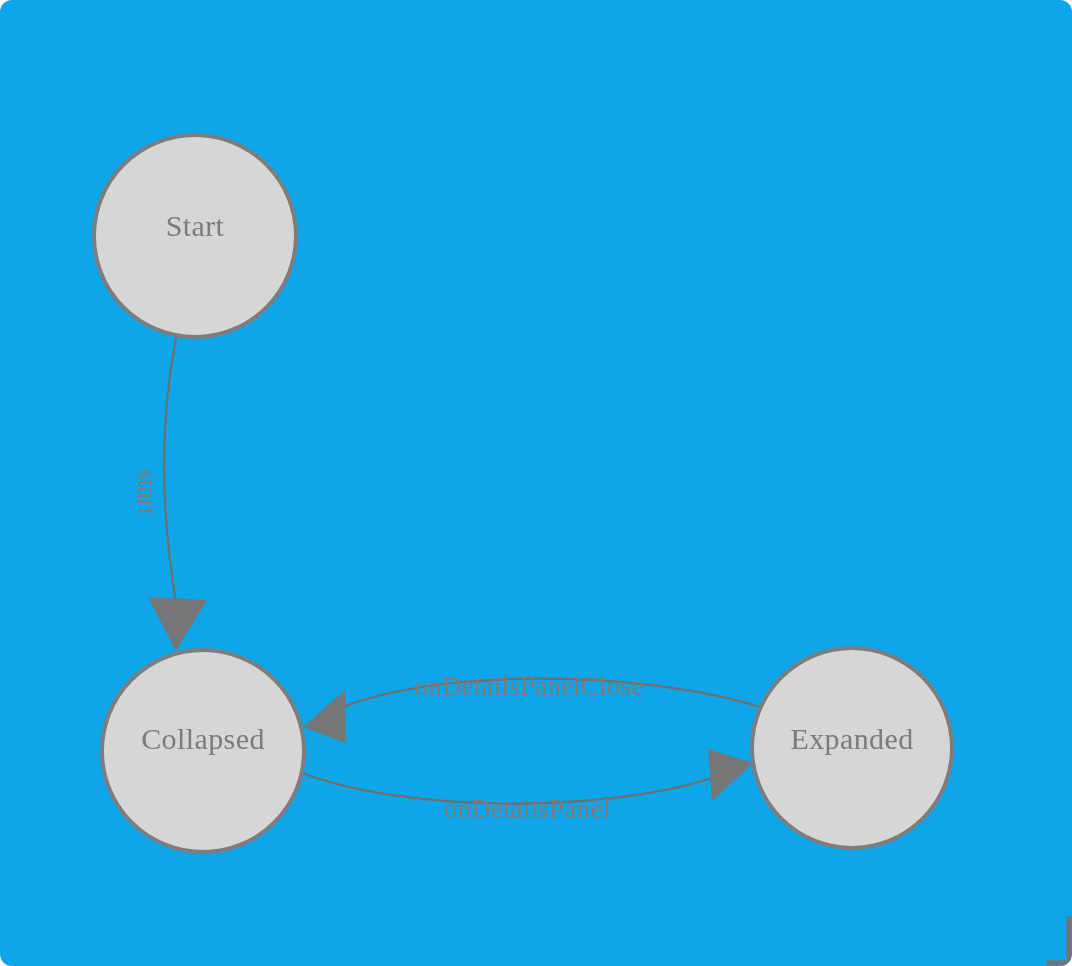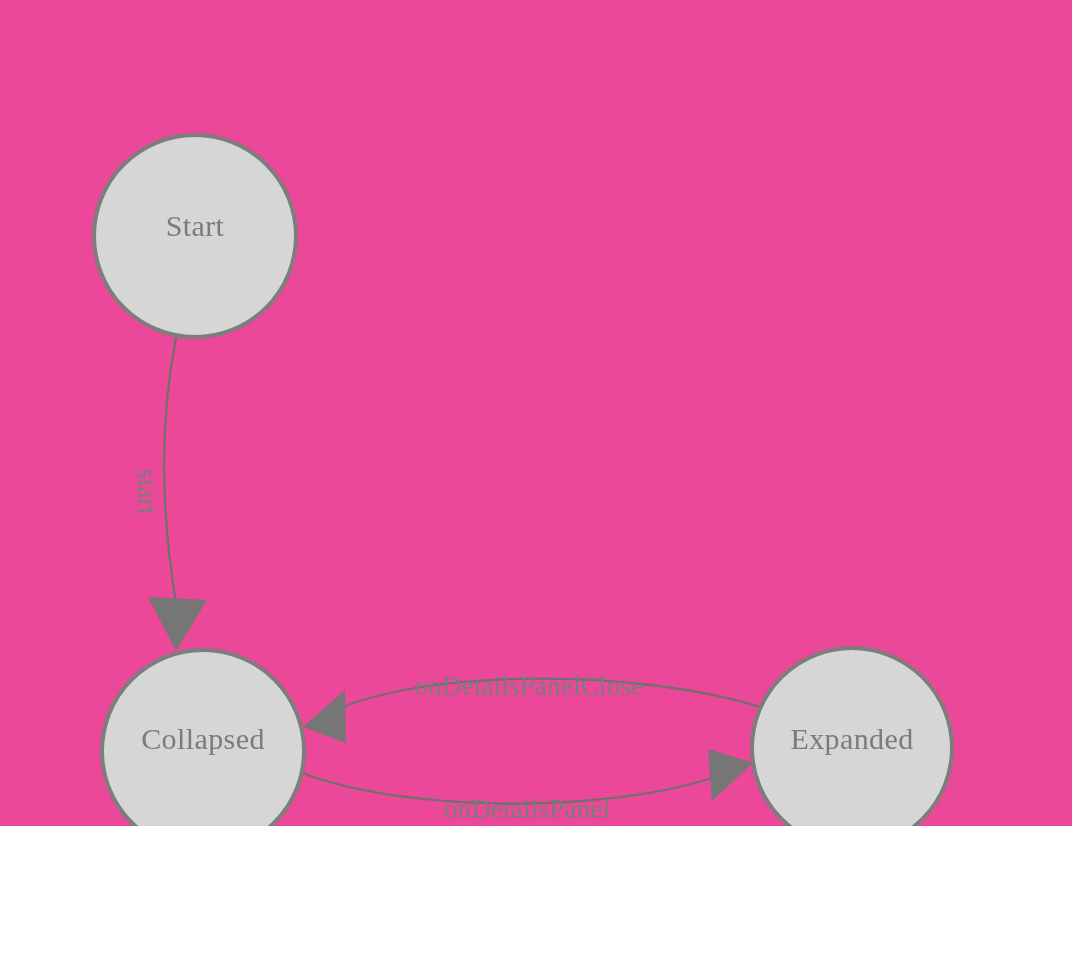--- a/index.html
+++ b/index.html
@@ -7,23 +7,24 @@
     margin: 0;
     padding: 0;
     background: #ffffff;
   }
   body {
     font-family: "Liberation Serif", "DejaVu Serif", serif;
   }
   #canvas {
     position: relative;
     width: 1072px;
-    height: 826px;
-    background: #ec4899;
+    height: 966px;
+    background: #0ea5e9;
     overflow: hidden;
+    border-radius: 12px;
   }
   #diagram-svg {
     position: absolute;
     left: 0;
     top: 0;
     width: 1072px;
     height: 966px;
     display: block;
   }
   .node-circle {

